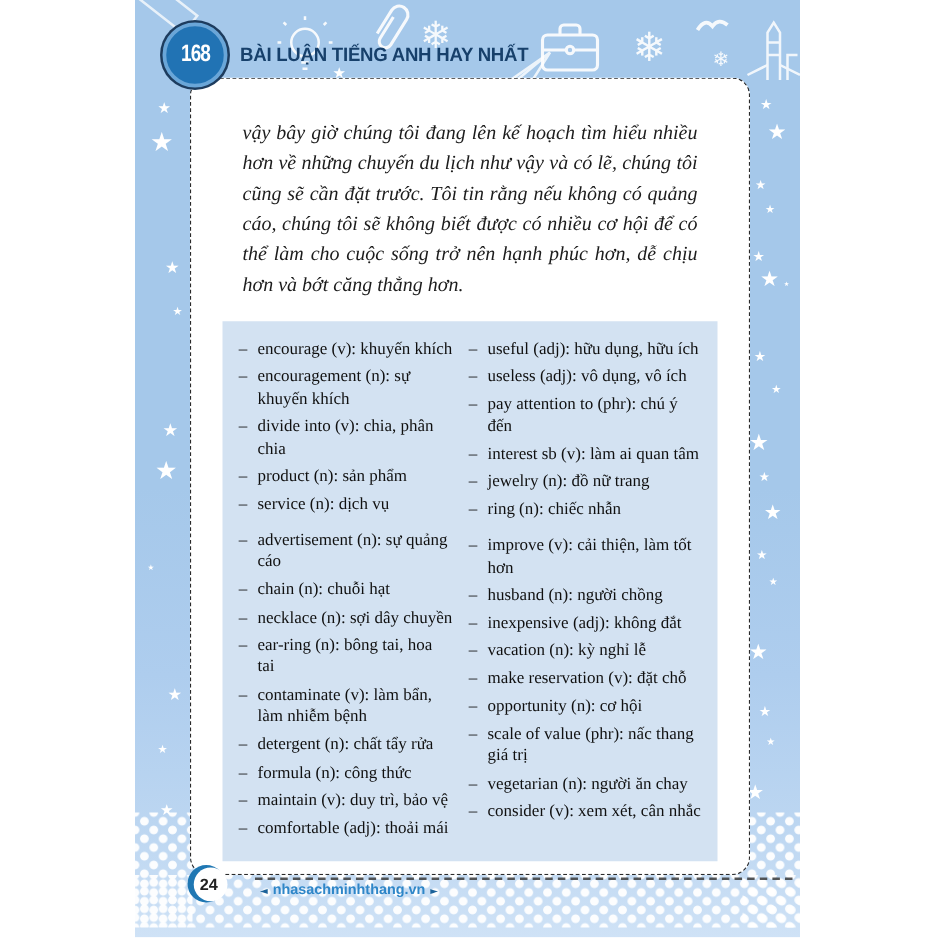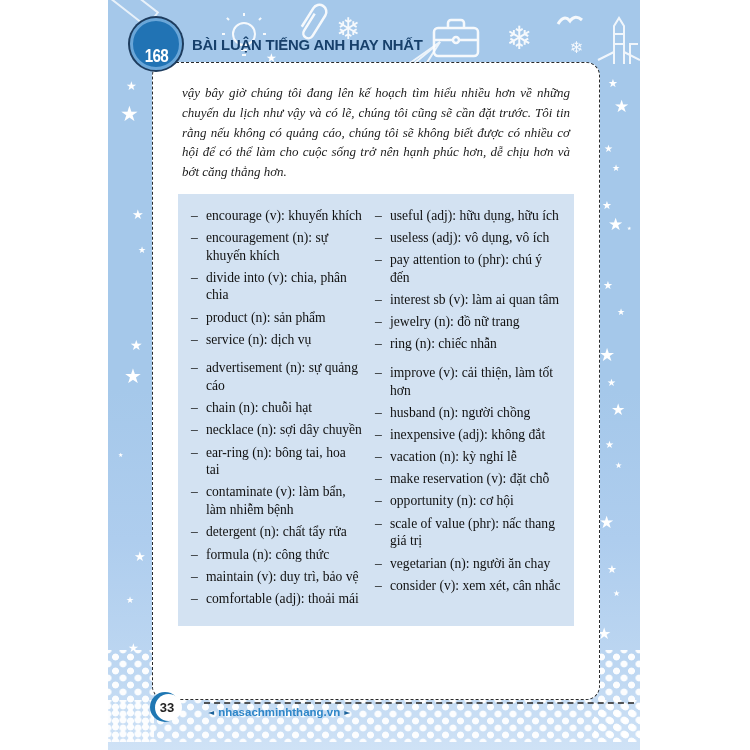--- a/index.html
+++ b/index.html
@@ -23,32 +23,32 @@
       radial-gradient(circle,rgba(255,255,255,.95) 3.1px,rgba(255,255,255,0) 3.8px);
     background-size:15px 14px,15px 14px;
     background-position:0 0,7.5px 7px;}
   .dots-left{left:0;top:650px;width:46px;height:92px;}
   .dots-right{left:486px;top:650px;width:46px;height:92px;}
   .dots-bottom{left:0;top:700px;width:532px;height:42px;}
 
   
   .hdr-badge{position:absolute;left:22px;top:18px;width:46px;height:46px;border-radius:50%;
     background:#2173b4;border:3px solid #6aa6d8;box-shadow:0 0 0 2px #1d3c5e;
-    display:flex;align-items:flex-end;justify-content:center;z-index:6;}
+    display:flex;align-items:center;justify-content:center;z-index:6;}
   .hdr-badge span{color:#fff;font-weight:bold;font-size:19px;letter-spacing:-1px;
     transform:scaleX(.8);font-family:"Liberation Sans",sans-serif;}
   .hdr-title{position:absolute;left:84px;top:36px;z-index:6;color:#17406b;font-weight:bold;
     font-size:15.5px;letter-spacing:-.2px;transform:scaleX(.96);transform-origin:left;white-space:nowrap;}
 
   
   .panel{position:absolute;left:44px;top:62px;width:448px;height:638px;background:#ffffff;
     border:1.6px dashed #2a2a2a;border-radius:14px;box-sizing:border-box;
     padding:16px 25px 0 25px;z-index:5;}
-  .para{font-family:"Liberation Serif",serif;font-style:italic;font-size:13px;line-height:1.52;
-    color:#1c1c1c;text-align:justify;margin:4px;}
+  .para{font-family:"Liberation Serif",serif;font-style:italic;font-size:16px;line-height:1.52;
+    color:#1c1c1c;text-align:justify;margin:16px;}
   .para+.para{margin-top:11px;text-indent:34px;}
 
   .sect{display:flex;align-items:center;gap:7px;margin-top:21px;}
   .sect-icon{width:22px;height:22px;border-radius:3px;background:#b6cfe2;position:relative;flex:0 0 auto;}
   .sect-icon::before{content:"";position:absolute;left:2px;top:2px;width:18px;height:18px;border-radius:50%;
     background:radial-gradient(circle at 35% 30%,#f0f0f0 0%,#bdbdbd 45%,#6f6f6f 100%);}
   .sect-icon::after{content:"";position:absolute;left:6px;top:5px;width:8px;height:5px;border-radius:50%;
     border-top:2px solid rgba(255,255,255,.9);transform:rotate(-20deg);}
   .sect-title{font-weight:bold;font-size:15px;color:#1f2733;letter-spacing:-.1px;transform:scaleX(.97);transform-origin:left;white-space:nowrap;}
 
@@ -208,21 +208,21 @@
             <div class="vocab-item"><span class="dash">–</span>vegetarian (n): người ăn chay</div>
             <div class="vocab-item"><span class="dash">–</span>consider (v): xem xét, cân nhắc</div>
           </div>
       </div>
     </div>
 
     <div class="ftr">
       <div class="ftr-dash"></div>
       <div class="ftr-badge">
         <i></i>
-        <span>33</span>
+        <span>24</span>
       </div>
       <div class="ftr-site">
         <span class="arr">◄</span>
         <span>nhasachminhthang.vn</span>
         <span class="arr">►</span>
       </div>
     </div>
 
   </div>
 </div>

